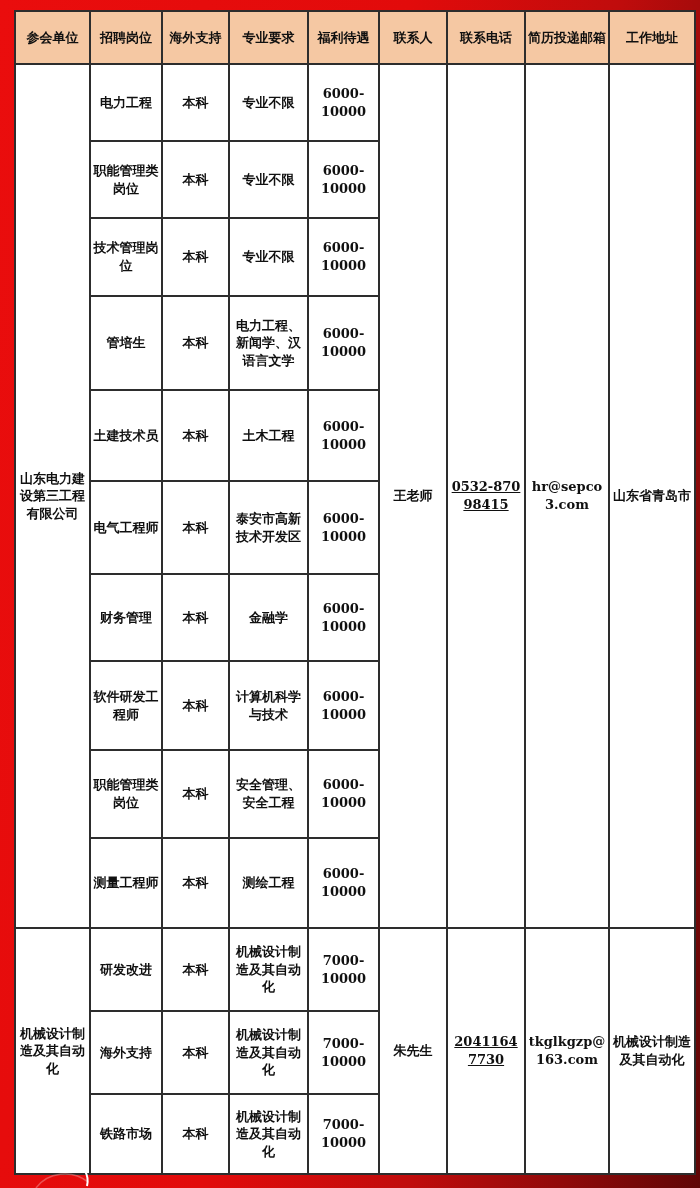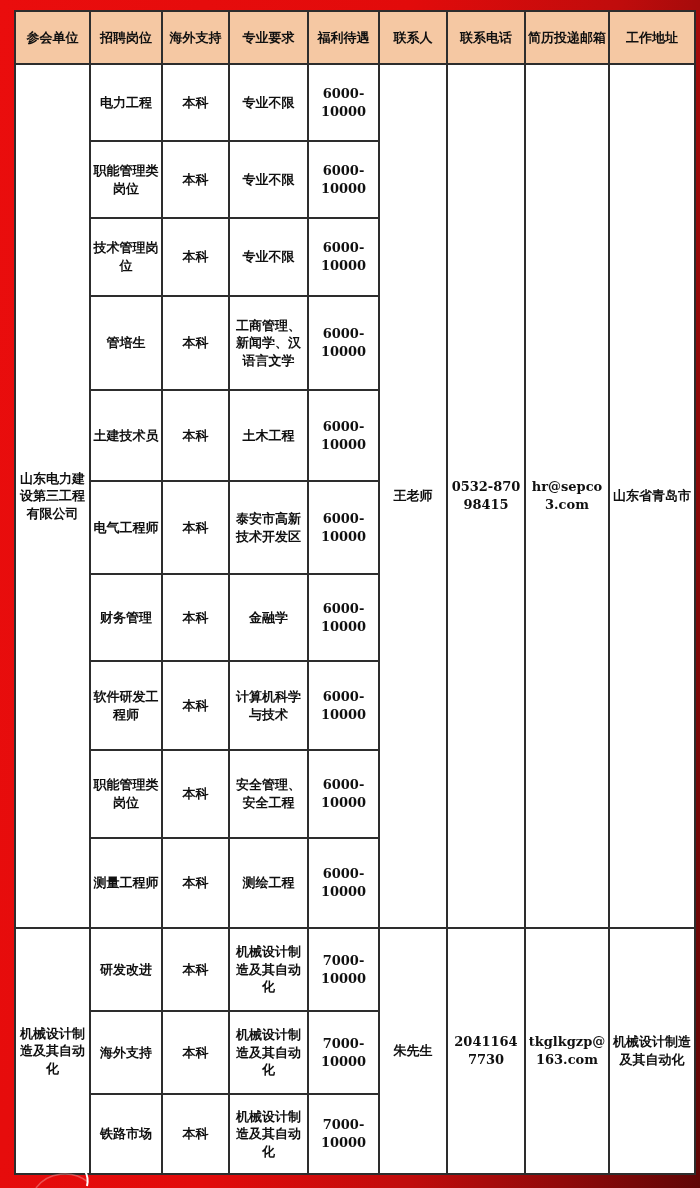--- a/index.html
+++ b/index.html
@@ -28,21 +28,21 @@
     font-size: 13px;
     line-height: 1.35;
     word-break: break-word;
   }
   thead th {
     background: #f5c8a3;
     font-size: 13px;
     font-weight: bold;
   }
   td.email-cell { word-break: break-all; }
-  td.phone-cell { word-break: break-all; }
+  td.phone-cell { word-break: break-all; text-decoration: underline; }
   .decor-curve { position: absolute; left: 28px; top: 1170px; pointer-events: none; }
 </style>
 </head>
 <body>
 
 <div class="frame">
 
   <table class="job-table">
     <colgroup>
       <col style="width:75px">
@@ -89,21 +89,21 @@
       </tr>
       <tr style="height:78px">
         <td>技术管理岗位</td>
         <td>本科</td>
         <td>专业不限</td>
         <td>6000-10000</td>
       </tr>
       <tr style="height:94px">
         <td>管培生</td>
         <td>本科</td>
-        <td>工商管理、新闻学、汉语言文学</td>
+        <td>电力工程、新闻学、汉语言文学</td>
         <td>6000-10000</td>
       </tr>
       <tr style="height:91px">
         <td>土建技术员</td>
         <td>本科</td>
         <td>土木工程</td>
         <td>6000-10000</td>
       </tr>
       <tr style="height:93px">
         <td>电气工程师</td>

